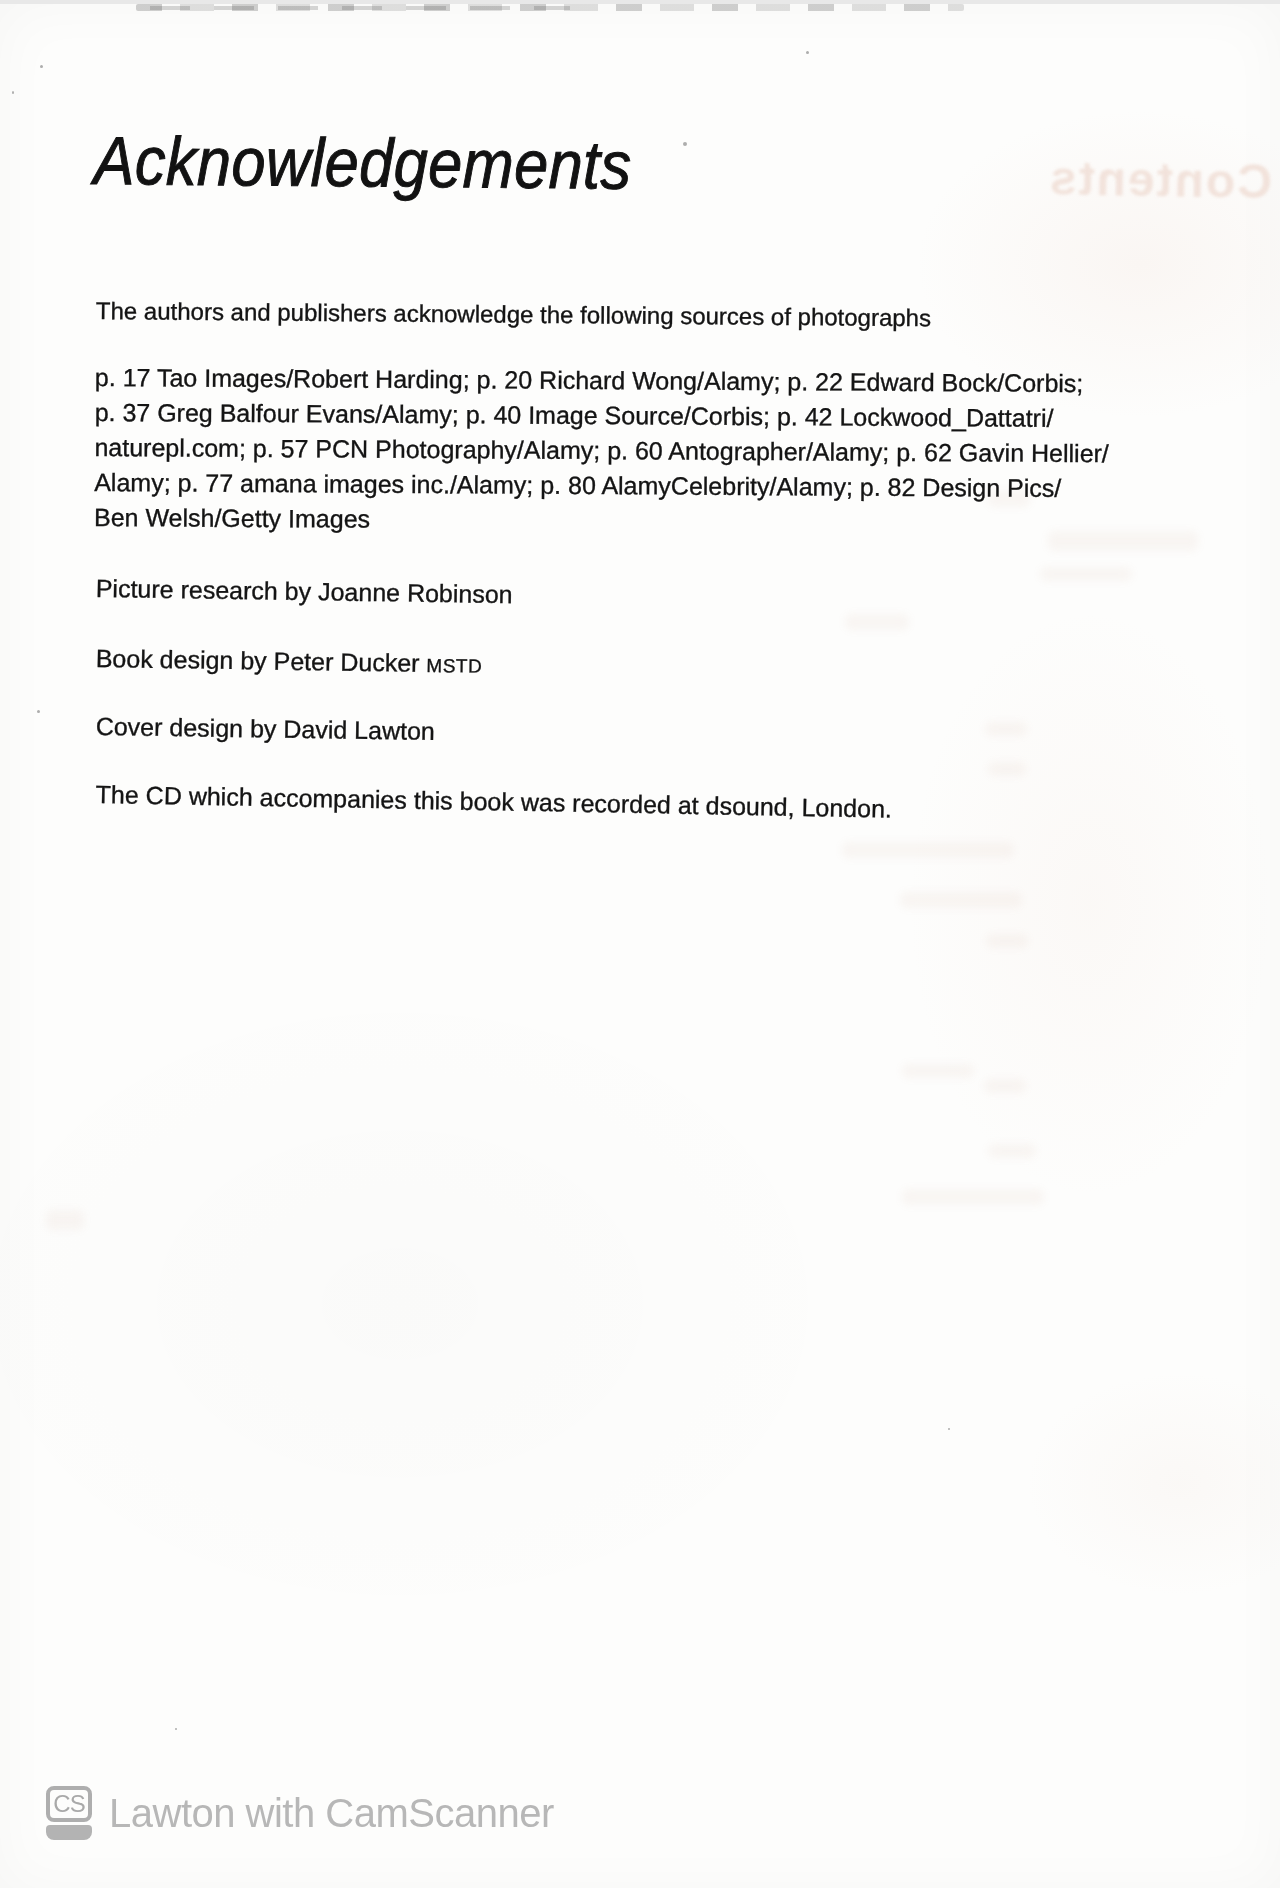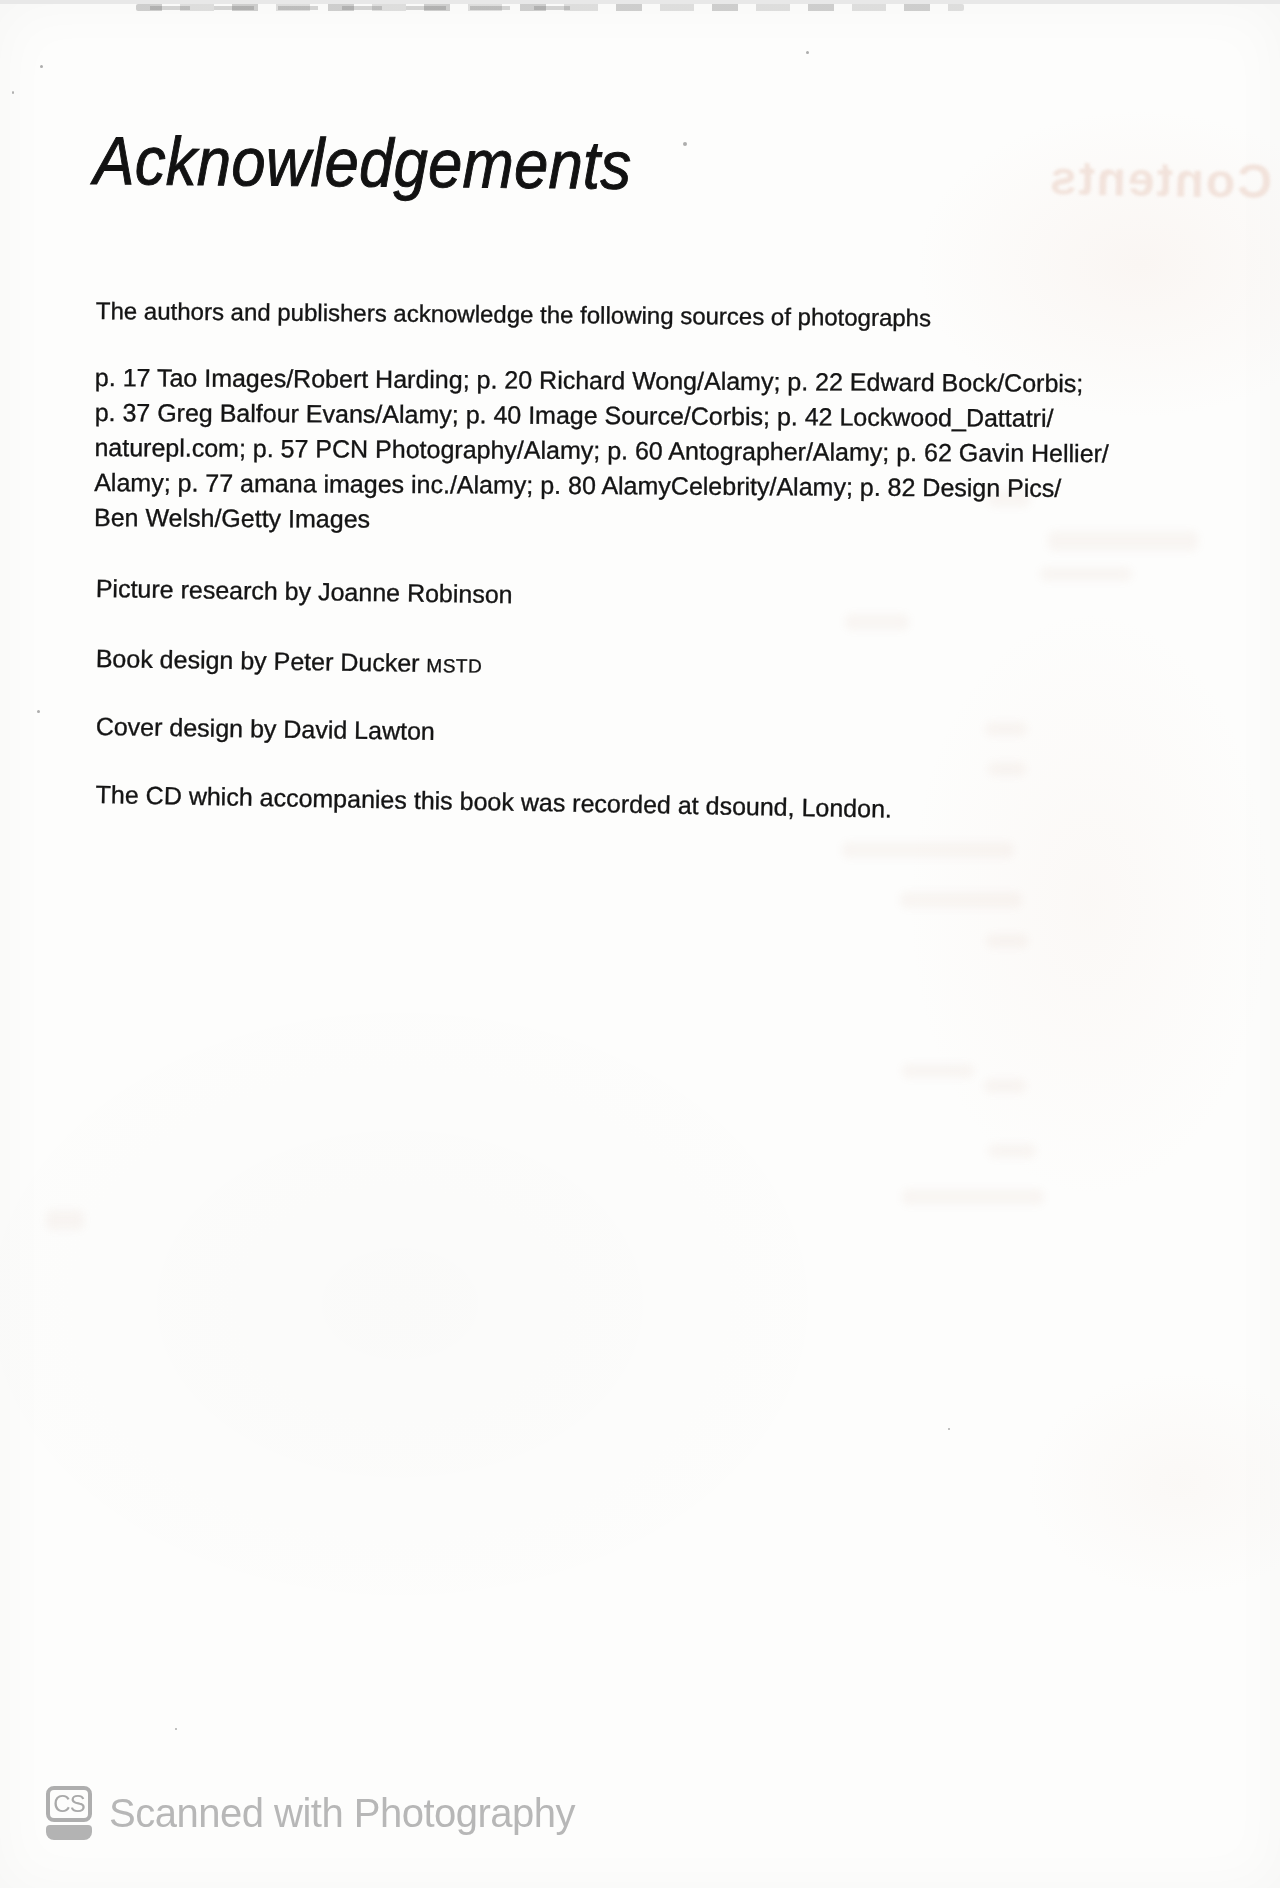--- a/index.html
+++ b/index.html
@@ -195,16 +195,16 @@
 
   <div class="doc-text cover-design">Cover design by David Lawton</div>
 
   <div class="doc-text cd-note">The CD which accompanies this book was recorded at dsound, London.</div>
 
   <div class="footer">
     <div class="cs-logo">
       <div class="cs-box">CS</div>
       <div class="cs-bar"></div>
     </div>
-    <div class="footer-label">Scanned with Photography</div>
+    <div class="footer-label">Lawton with CamScanner</div>
   </div>
 
 </div>
 
 </body></html>

